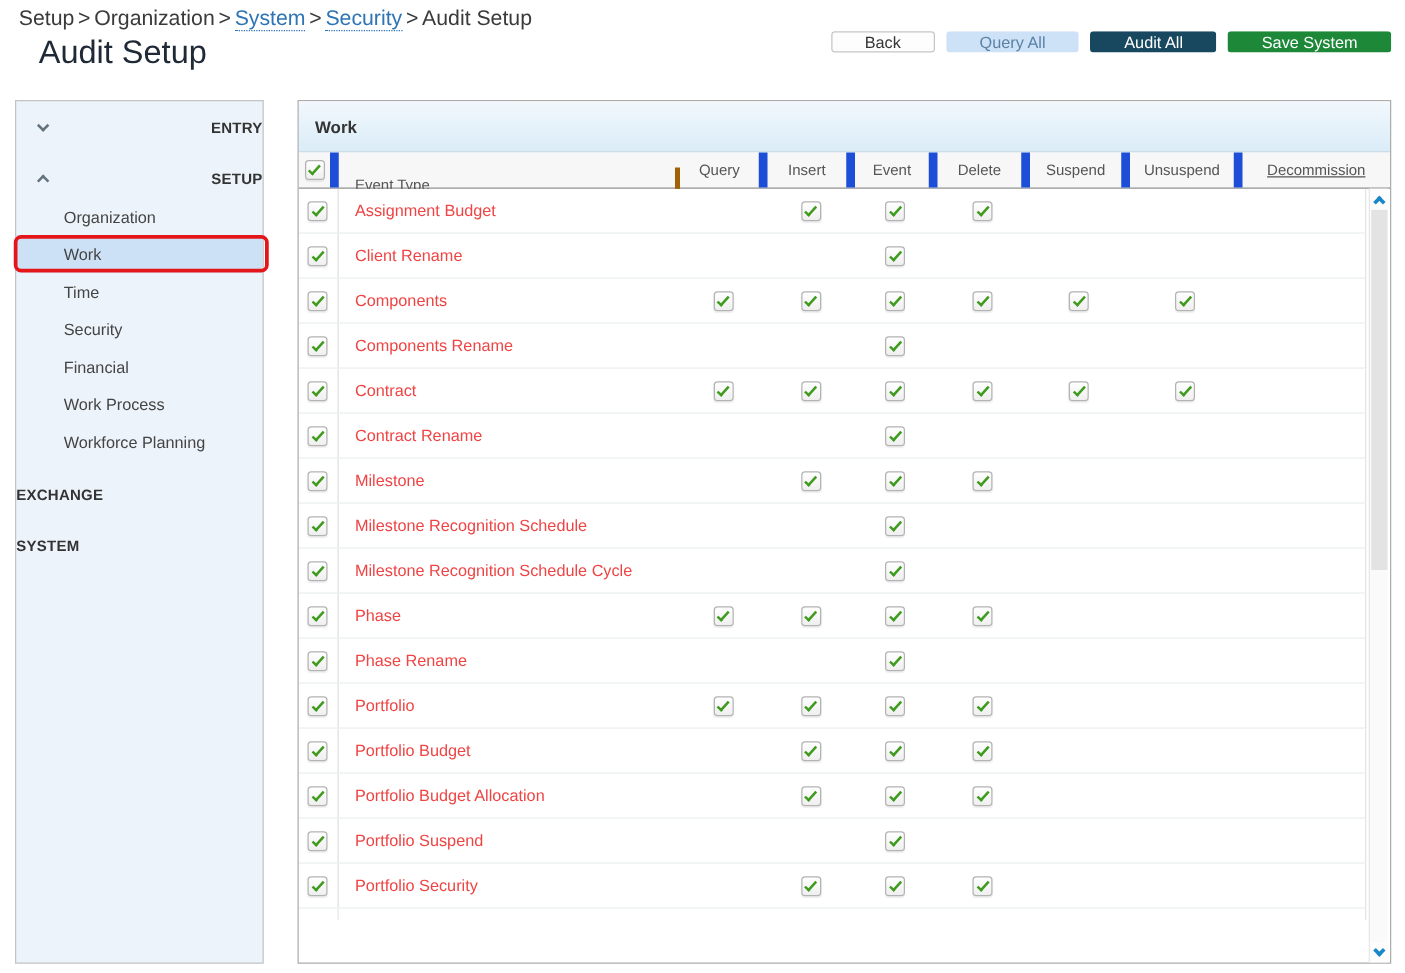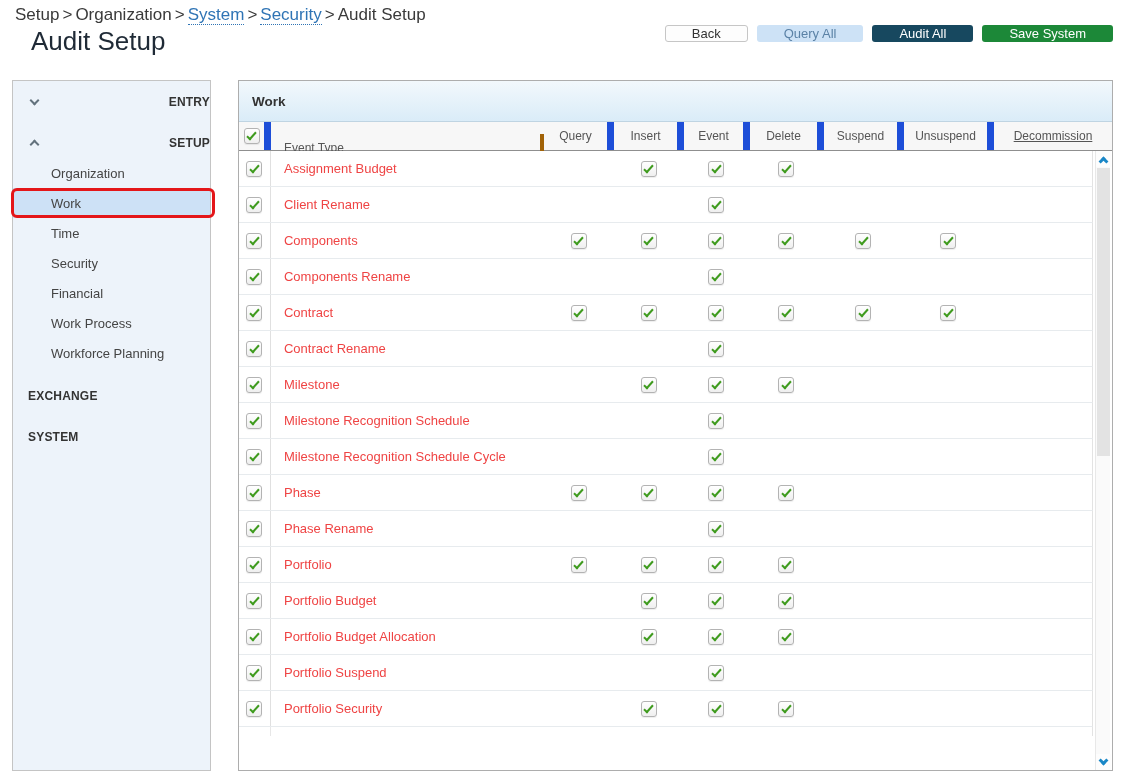--- a/index.html
+++ b/index.html
@@ -16,21 +16,21 @@
   .btn-default  { background:#fdfdfd; border-color:#c6c6c6; color:#333; }
   .btn-lightblue{ background:#cde2f6; color:#5b82a6; }
   .btn-teal     { background:#17485f; color:#fff; }
   .btn-green    { background:#1c8838; color:#fff; }
 
   
   .sidebar { position:absolute; left:12px; top:80px; width:199px; height:691px; background:#edf3fa; border:1px solid #c4c4c4; padding-top:6px; }
   .side-sec { display:flex; align-items:center; height:30px; cursor:pointer;justify-content:space-between; }
   .side-sec .sec-label { font-size:12px; font-weight:700; color:#333; letter-spacing:.2px; }
   .chev-box { width:12px; margin-left:15px; margin-right:9px; display:flex; justify-content:center; }
-  .side-sec.noicon { padding-left:15px; }
+  .side-sec.noicon { }
   .chev { width:7px; height:7px; border:solid #63727d; border-width:0 2px 2px 0; display:inline-block; }
   .chev.down { transform:rotate(45deg); margin-top:-3px; }
   .chev.up   { transform:rotate(-135deg); margin-top:3px; }
   .sec-gap1 { margin-top:11px; }
   .sec-gap2 { margin-top:13px; }
   .side-sub { position:relative; height:30px; display:flex; align-items:center; padding-left:38px; font-size:13px; color:#444; cursor:pointer; }
   .side-sub.selected { background:#cde1f6; }
   .annotation { position:absolute; left:-2px; right:-5px; top:0px; bottom:0px; border:3px solid #e41619; border-radius:6px; pointer-events:none; }
 
   

